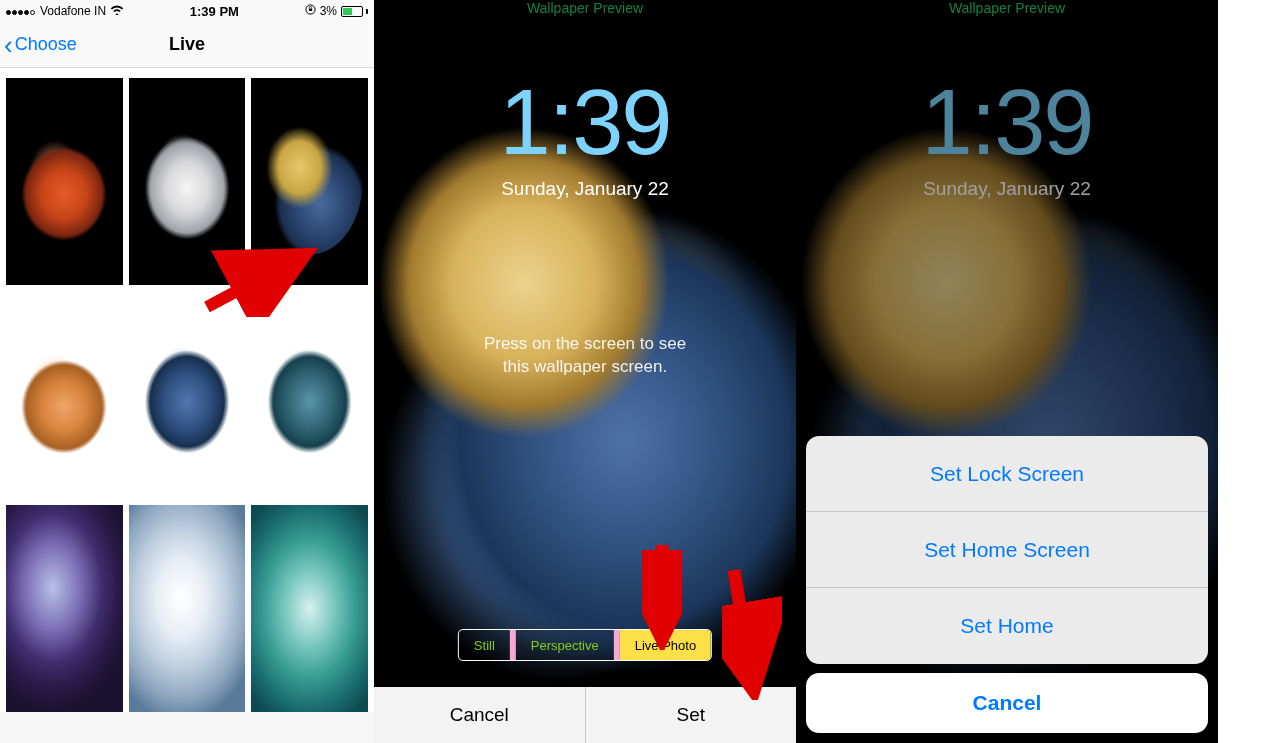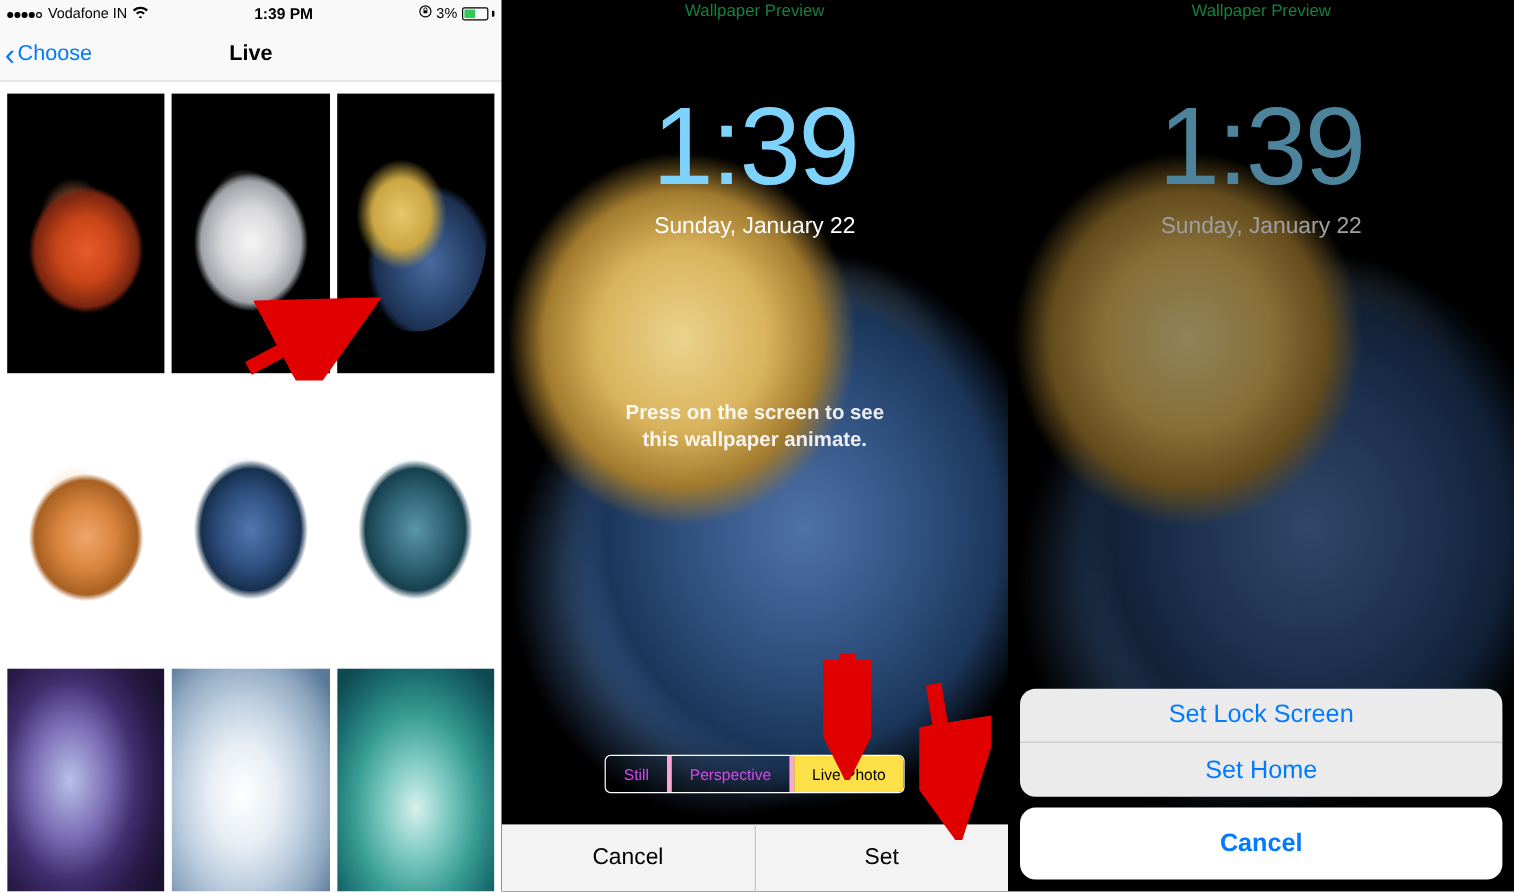--- a/index.html
+++ b/index.html
@@ -5,21 +5,21 @@
   * { box-sizing: border-box; margin: 0; padding: 0; }
   body {
     width: 1262px;
     height: 743px;
     font-family: -apple-system, "Helvetica Neue", Helvetica, Arial, sans-serif;
     background: #fff;
     display: flex;
     overflow: hidden;
   }
   .phone { position: relative; height: 743px; overflow: hidden; }
-  .p1 { width: 418px; background:#f7f7f7; }
+  .p1 { width: 374px; background:#f7f7f7; }
   .p2 { width: 422px; background:#000; }
   .p3 { width: 422px; background:#000; }
 
   
   .status-bar {
     height: 22px; display:flex; align-items:center; justify-content:space-between;
     font-size:12px; padding:0 6px; background:#f9f9f9;
   }
   .sb-left,.sb-right{display:flex;align-items:center;gap:4px;font-weight:500}
   .sb-left .dots span{width:5px;height:5px;border-radius:50%;border:1px solid #000;display:inline-block;margin-right:1px}
@@ -84,58 +84,58 @@
   .preview-title{
     position:absolute;top:0;left:0;right:0;text-align:center;color:#15803d;font-size:14px;font-weight:400
   }
   .lock-time{
     position:absolute;top:70px;left:0;right:0;text-align:center;color:#7dd3fc;font-weight:200;font-size:92px;letter-spacing:-2px
   }
   .lock-date{
     position:absolute;top:178px;left:0;right:0;text-align:center;color:#fff;font-weight:400;font-size:19px
   }
   .press-hint{
-    position:absolute;top:333px;left:0;right:0;text-align:center;color:rgba(255,255,255,0.9);font-size:17px;line-height:1.35;font-weight:700
+    position:absolute;top:333px;left:0;right:0;text-align:center;color:rgba(255,255,255,0.9);font-size:17px;line-height:1.35;font-weight:400
   }
   .wallpaper-big{
     position:absolute;inset:0;background:#000;overflow:hidden
   }
   .wallpaper-big .splash{
     position:absolute;left:50%;top:55%;transform:translate(-50%,-50%);width:120%;height:85%;
     background:
      radial-gradient(ellipse 35% 30% at 38% 30%,#ead38c 0%,#d9b35c 40%,#a17a2e 65%,transparent 82%),
      radial-gradient(ellipse 50% 45% at 58% 55%,#4f72a7 0%,#2f4f7e 40%,#1b365a 65%,transparent 82%),
      radial-gradient(ellipse 45% 40% at 45% 62%,#6e8fbb 0%,#3a5a85 45%,transparent 78%),
      radial-gradient(ellipse 30% 25% at 62% 38%,#c6a050 0%,transparent 75%);
     filter:blur(1.2px);border-radius:45%
   }
   .p3 .wallpaper-big,.p3 .lock-time,.p3 .lock-date{filter:brightness(0.62)}
 
   .segcontrol{
     position:absolute;bottom:82px;left:50%;transform:translateX(-50%);display:flex;border:1px solid #fff;border-radius:5px;overflow:hidden;height:32px
   }
-  .segcontrol div{font-size:13px;color:#d946ef;padding:0 15px;display:flex;align-items:center;border-right:4px solid #f9a8d4;white-space:nowrap}
+  .segcontrol div{font-size:13px;color:#84cc16;padding:0 15px;display:flex;align-items:center;border-right:6px solid #f9a8d4;white-space:nowrap}
   .segcontrol div:last-child{border-right:none}
   .segcontrol div.sel{background:#fde047;color:#000}
 
   .toolbar{
     position:absolute;bottom:0;left:0;right:0;height:56px;background:#f3f3f3;display:flex
   }
   .toolbar div{flex:1;display:flex;align-items:center;justify-content:center;font-size:19px;color:#000}
   .toolbar div:first-child{border-right:1px solid #c8c8c8}
 
   .arrow2{position:absolute;pointer-events:none}
 
   
   .sheet{
     position:absolute;bottom:10px;left:10px;right:10px;display:flex;flex-direction:column;gap:9px
   }
   .sheet-group{background:#ebebec;border-radius:13px;overflow:hidden}
   .sheet-item{
-    height:45px;display:flex;align-items:center;justify-content:center;color:#007aff;font-size:21px;border-bottom:1px solid #c8c8ca
+    height:76px;display:flex;align-items:center;justify-content:center;color:#007aff;font-size:21px;border-bottom:1px solid #c8c8ca
   }
   .sheet-item:last-child{border-bottom:none}
   .sheet-cancel{
     background:#fff;border-radius:13px;height:60px;display:flex;align-items:center;justify-content:center;color:#007aff;font-size:21px;font-weight:600
   }
 </style>
 </head>
 <body>
 
 <div class="phone p1">
@@ -223,21 +223,21 @@
 
 <div class="phone p2">
   <div class="wallpaper-big">
       <div class="splash"></div>
     </div>
   <div class="preview-title">Wallpaper Preview</div>
   <div class="lock-time">1:39</div>
   <div class="lock-date">Sunday, January 22</div>
   <div class="press-hint">
     <span>Press on the screen to see</span><br>
-    <span>this wallpaper animate.</span>
+    <span>this wallpaper screen.</span>
   </div>
 
   <div class="segcontrol">
     <div>Still</div>
     <div>Perspective</div>
     <div class="sel">Live Photo</div>
   </div>
 
   <div class="toolbar">
     <div>Cancel</div>
@@ -270,17 +270,18 @@
   <div class="wallpaper-big">
       <div class="splash"></div>
     </div>
   <div class="preview-title">Wallpaper Preview</div>
   <div class="lock-time">1:39</div>
   <div class="lock-date">Sunday, January 22</div>
 
   <div class="sheet">
     <div class="sheet-group">
       <div class="sheet-item">Set Lock Screen</div>
+      <div class="sheet-item">Set Home Screen</div>
       <div class="sheet-item">Set Home</div>
     </div>
     <div class="sheet-cancel">Cancel</div>
   </div>
 </div>
 
 </body></html>

